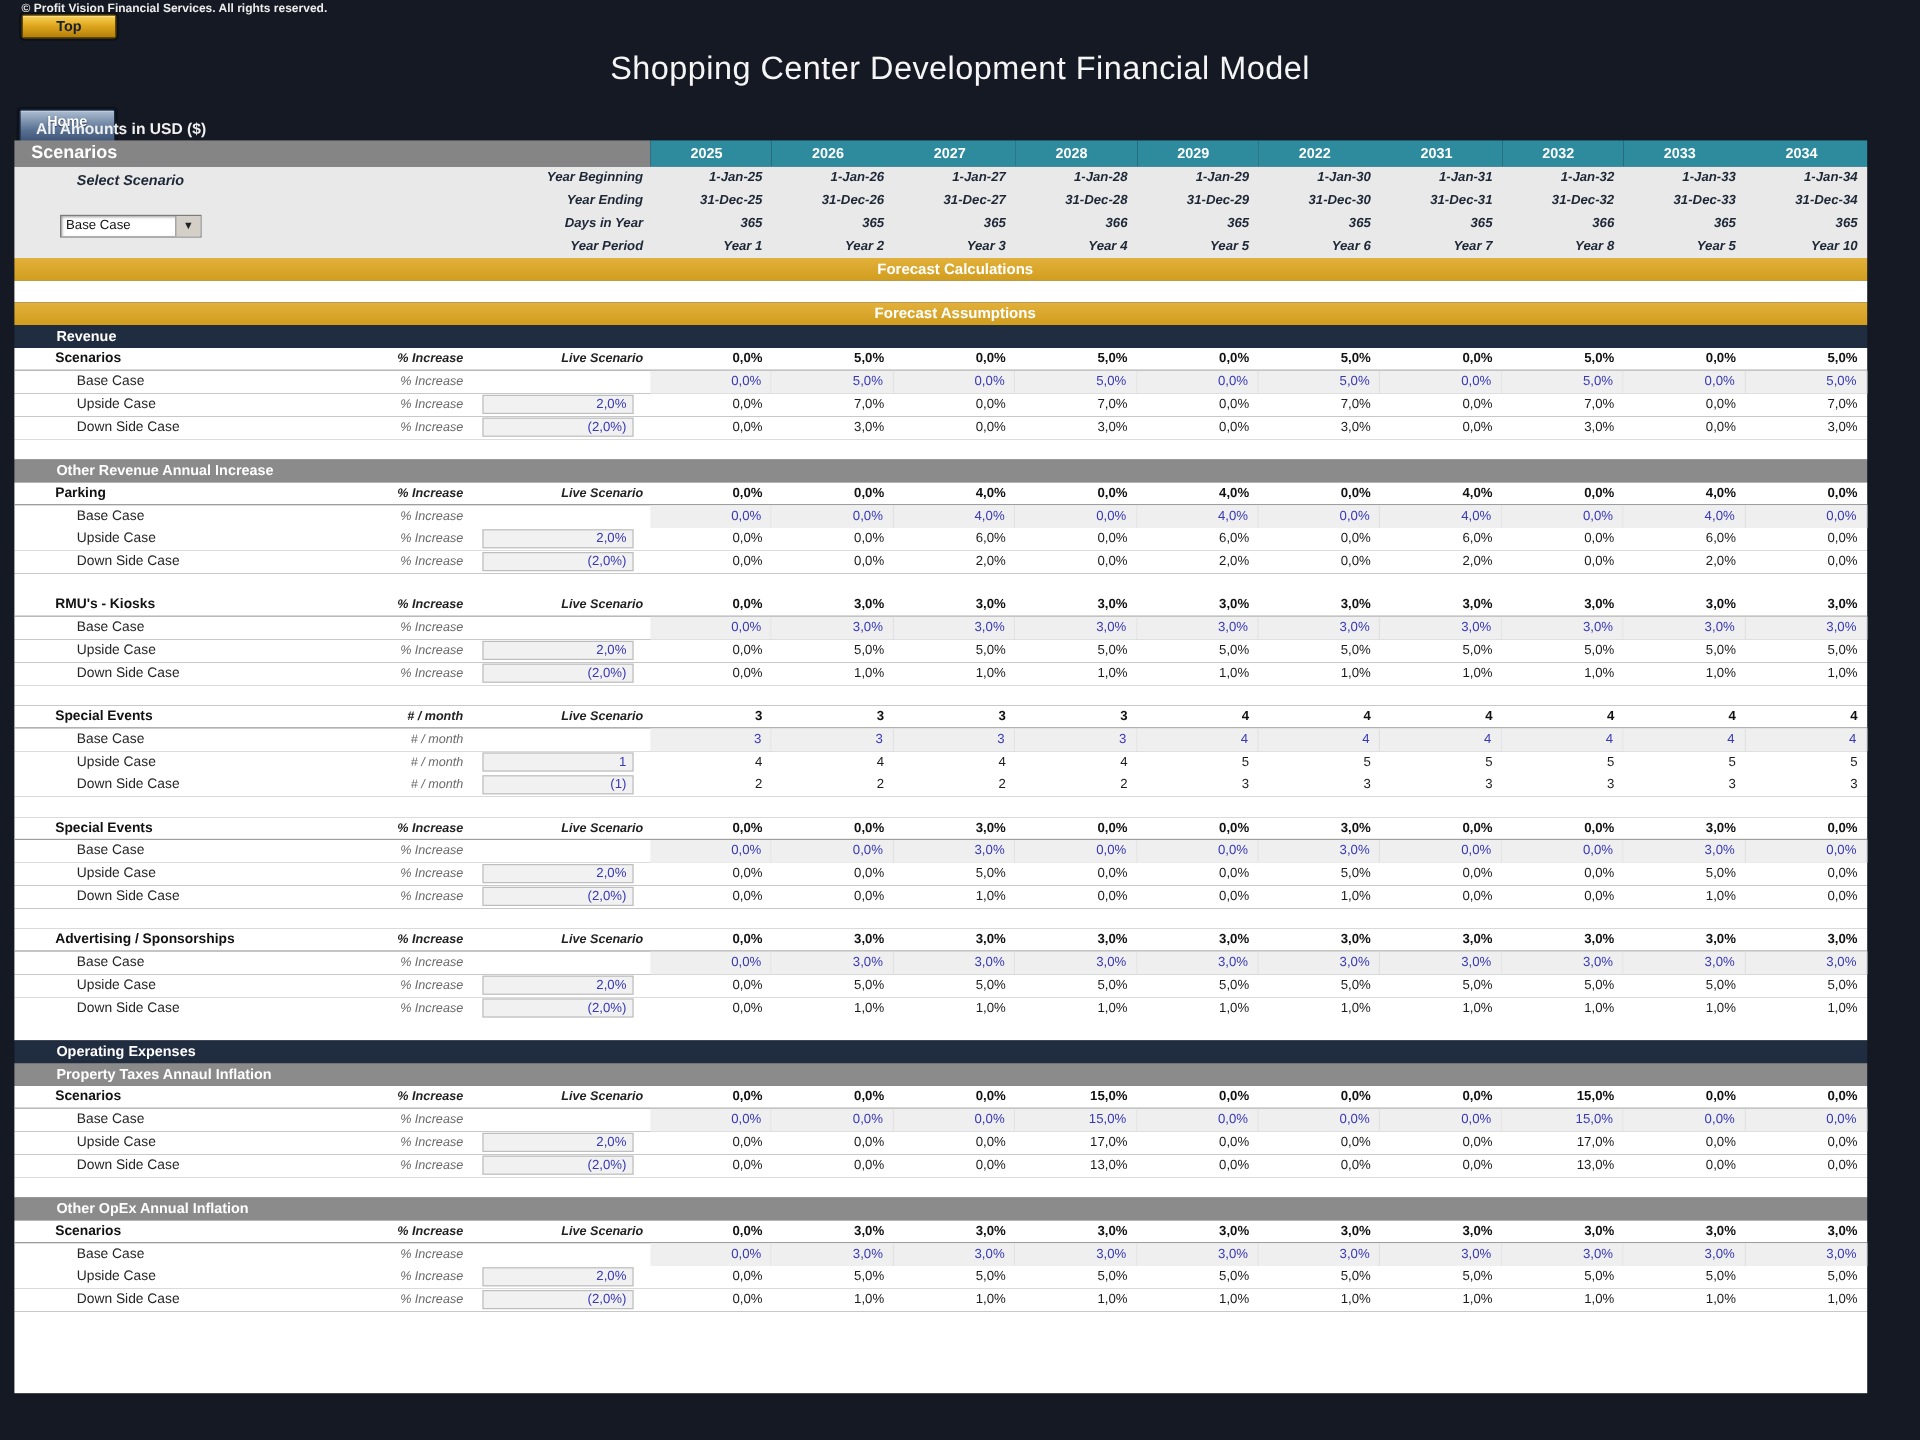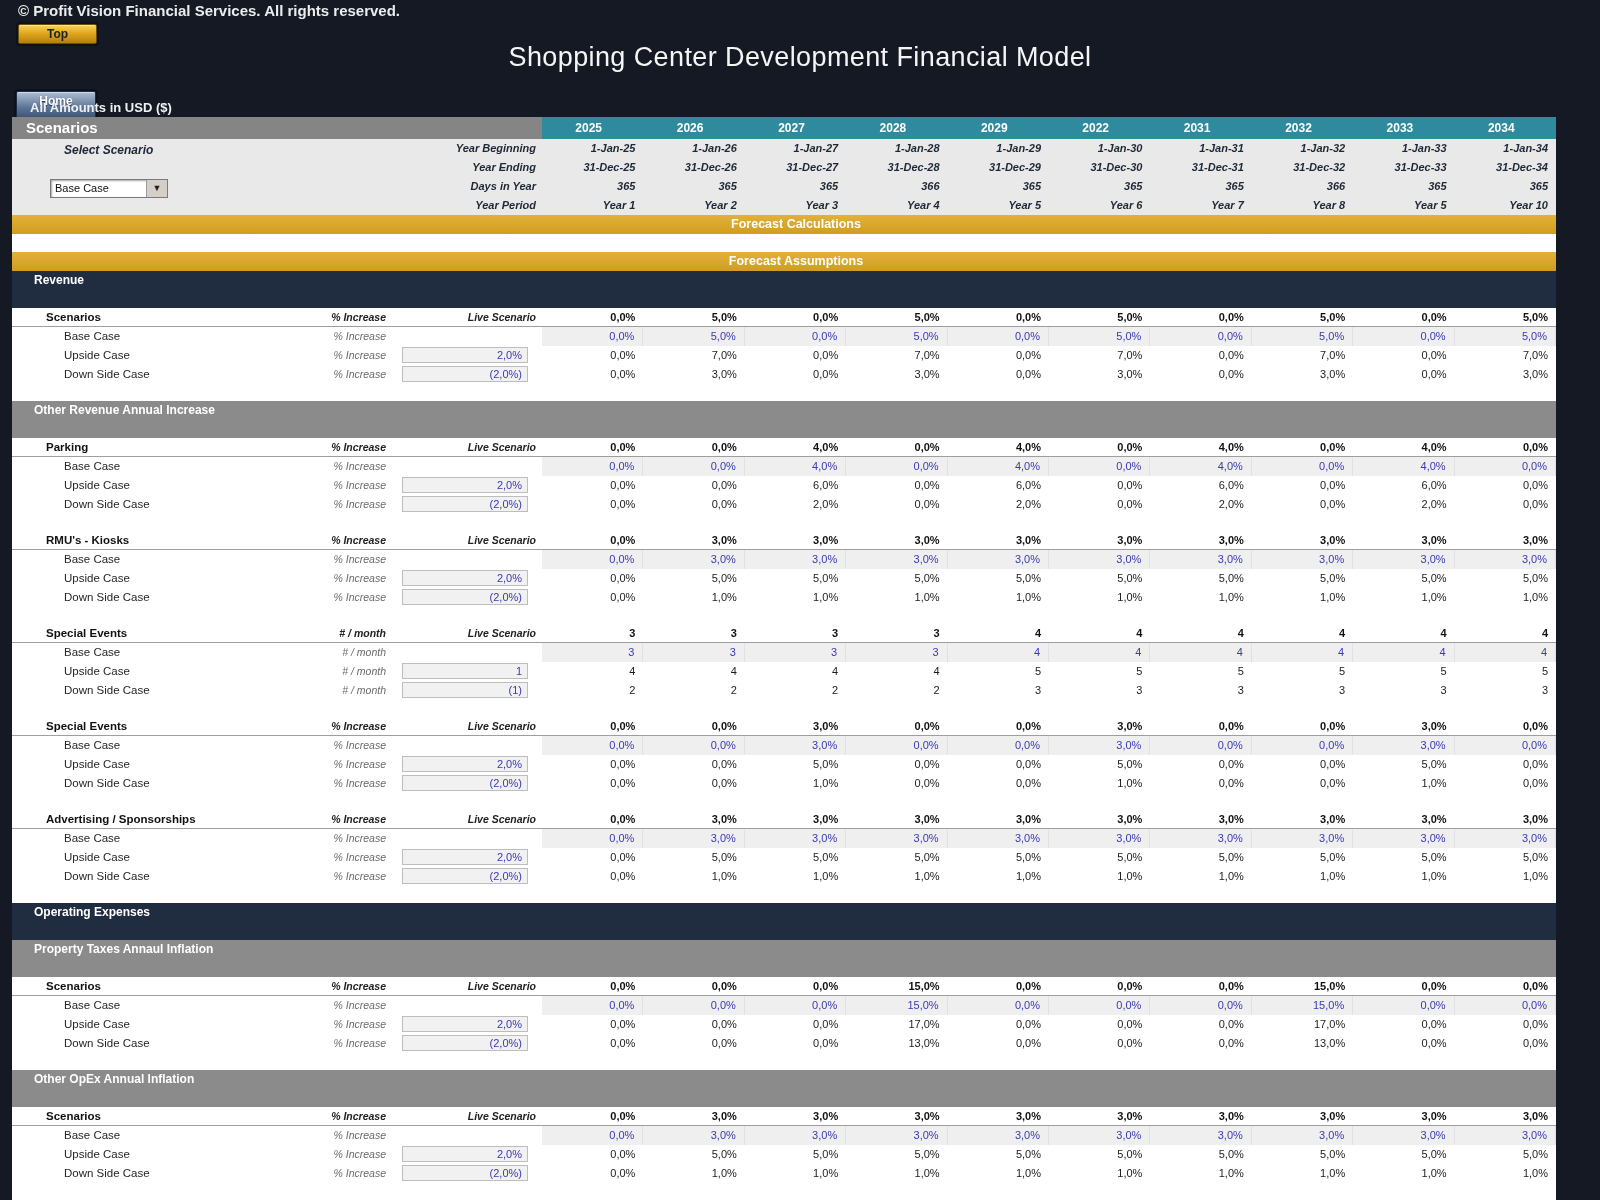--- a/index.html
+++ b/index.html
@@ -1,21 +1,21 @@
 <!DOCTYPE html>
 <html><head>
 <meta charset="utf-8">
 <style>
   * { margin:0; padding:0; box-sizing:border-box; }
   body { font-family:"Liberation Sans", sans-serif; }
   .page { position:relative; width:1600px; height:1200px; background:#141923; overflow:hidden; }
 
-  .copyright { position:absolute; left:18px; top:2px; font-size:15px; font-weight:bold; color:#ececec; }
+  .copyright { position:absolute; left:18px; top:2px; font-size:10px; font-weight:bold; color:#ececec; }
   .btn { position:absolute; text-align:center; font-weight:bold; font-size:12px; cursor:pointer; border-radius:2px; }
-  .btn-top { left:18px; top:24px; width:79px; height:20px; line-height:19px; color:#17202e;
+  .btn-top { left:18px; top:12px; width:79px; height:20px; line-height:19px; color:#17202e;
     background:linear-gradient(#f9d45c, #e0a81f 45%, #b57f09); border:1px solid #6b4f05;
     box-shadow: inset 0 1px 0 #ffe48a, 0 0 0 2px #0d1119; }
   .btn-home { left:16px; top:51px; width:80px; height:34px; line-height:18px; color:#ffffff;
     background:linear-gradient(#aebfd2, #5a7294 50%, #2c4164); border:1px solid #1c2b45;
     box-shadow: inset 0 1px 0 #cddaea, 0 0 0 2px #0d1119; text-shadow:0 1px 1px #1c2b45;margin-top:40px; }
   .title { position:absolute; left:0; top:42px; width:1600px; text-align:center;
     font-size:27px; font-weight:500; color:#f5f5f5; letter-spacing:0.4px; }
   .amounts-note { position:absolute; left:30px; top:100px; font-size:13px; font-weight:bold; color:#f0f0f0; }
 
   .sheet { position:absolute; left:12px; top:117px; width:1544px;border-radius:29px; }
@@ -38,21 +38,21 @@
   .dropdown { position:absolute; left:38px; top:40px; width:118px; height:19px; background:#fff;
     border:1px solid #7a7a7a; box-shadow:inset 1px 1px 2px rgba(0,0,0,.35); display:flex; cursor:pointer; }
   .dropdown-value { flex:1; font-size:11px; color:#111; line-height:17px; padding-left:4px; }
   .dropdown-arrow { width:21px; background:#d4d0c8; border-left:1px solid #9a9a9a;
     font-size:9px; color:#222; text-align:center; line-height:17px; }
 
   .goldbar { height:19px; line-height:19px; background:linear-gradient(#e2b13b, #d19d1e);
     color:#fff; font-size:12.5px; font-weight:bold; padding-left:24px;text-align:center; }
   .white-gap { height:18px; background:#fff; }
 
-  .secrow { height:37px; line-height:19px; color:#fff; font-size:12px; font-weight:bold; padding-left:22px; }
+  .secrow { height:19px; line-height:19px; color:#fff; font-size:12px; font-weight:bold; padding-left:35px; }
   .secrow.navy { background:#202c3f; }
   .secrow.gray { background:#8b8b8b; }
   .spacer { height:17px; background:#fff; }
   .bottom-filler { height:68px; background:#fff; }
 
   .grow { height:19px; background:#fff; }
   .grow.header { border-bottom:1px solid #9e9e9e; }
   .lbl { font-size:11.5px; line-height:18px; color:#262626; }
   .lbl.h { font-weight:bold; padding-left:34px; color:#111; }
   .lbl.c { padding-left:52px; }

